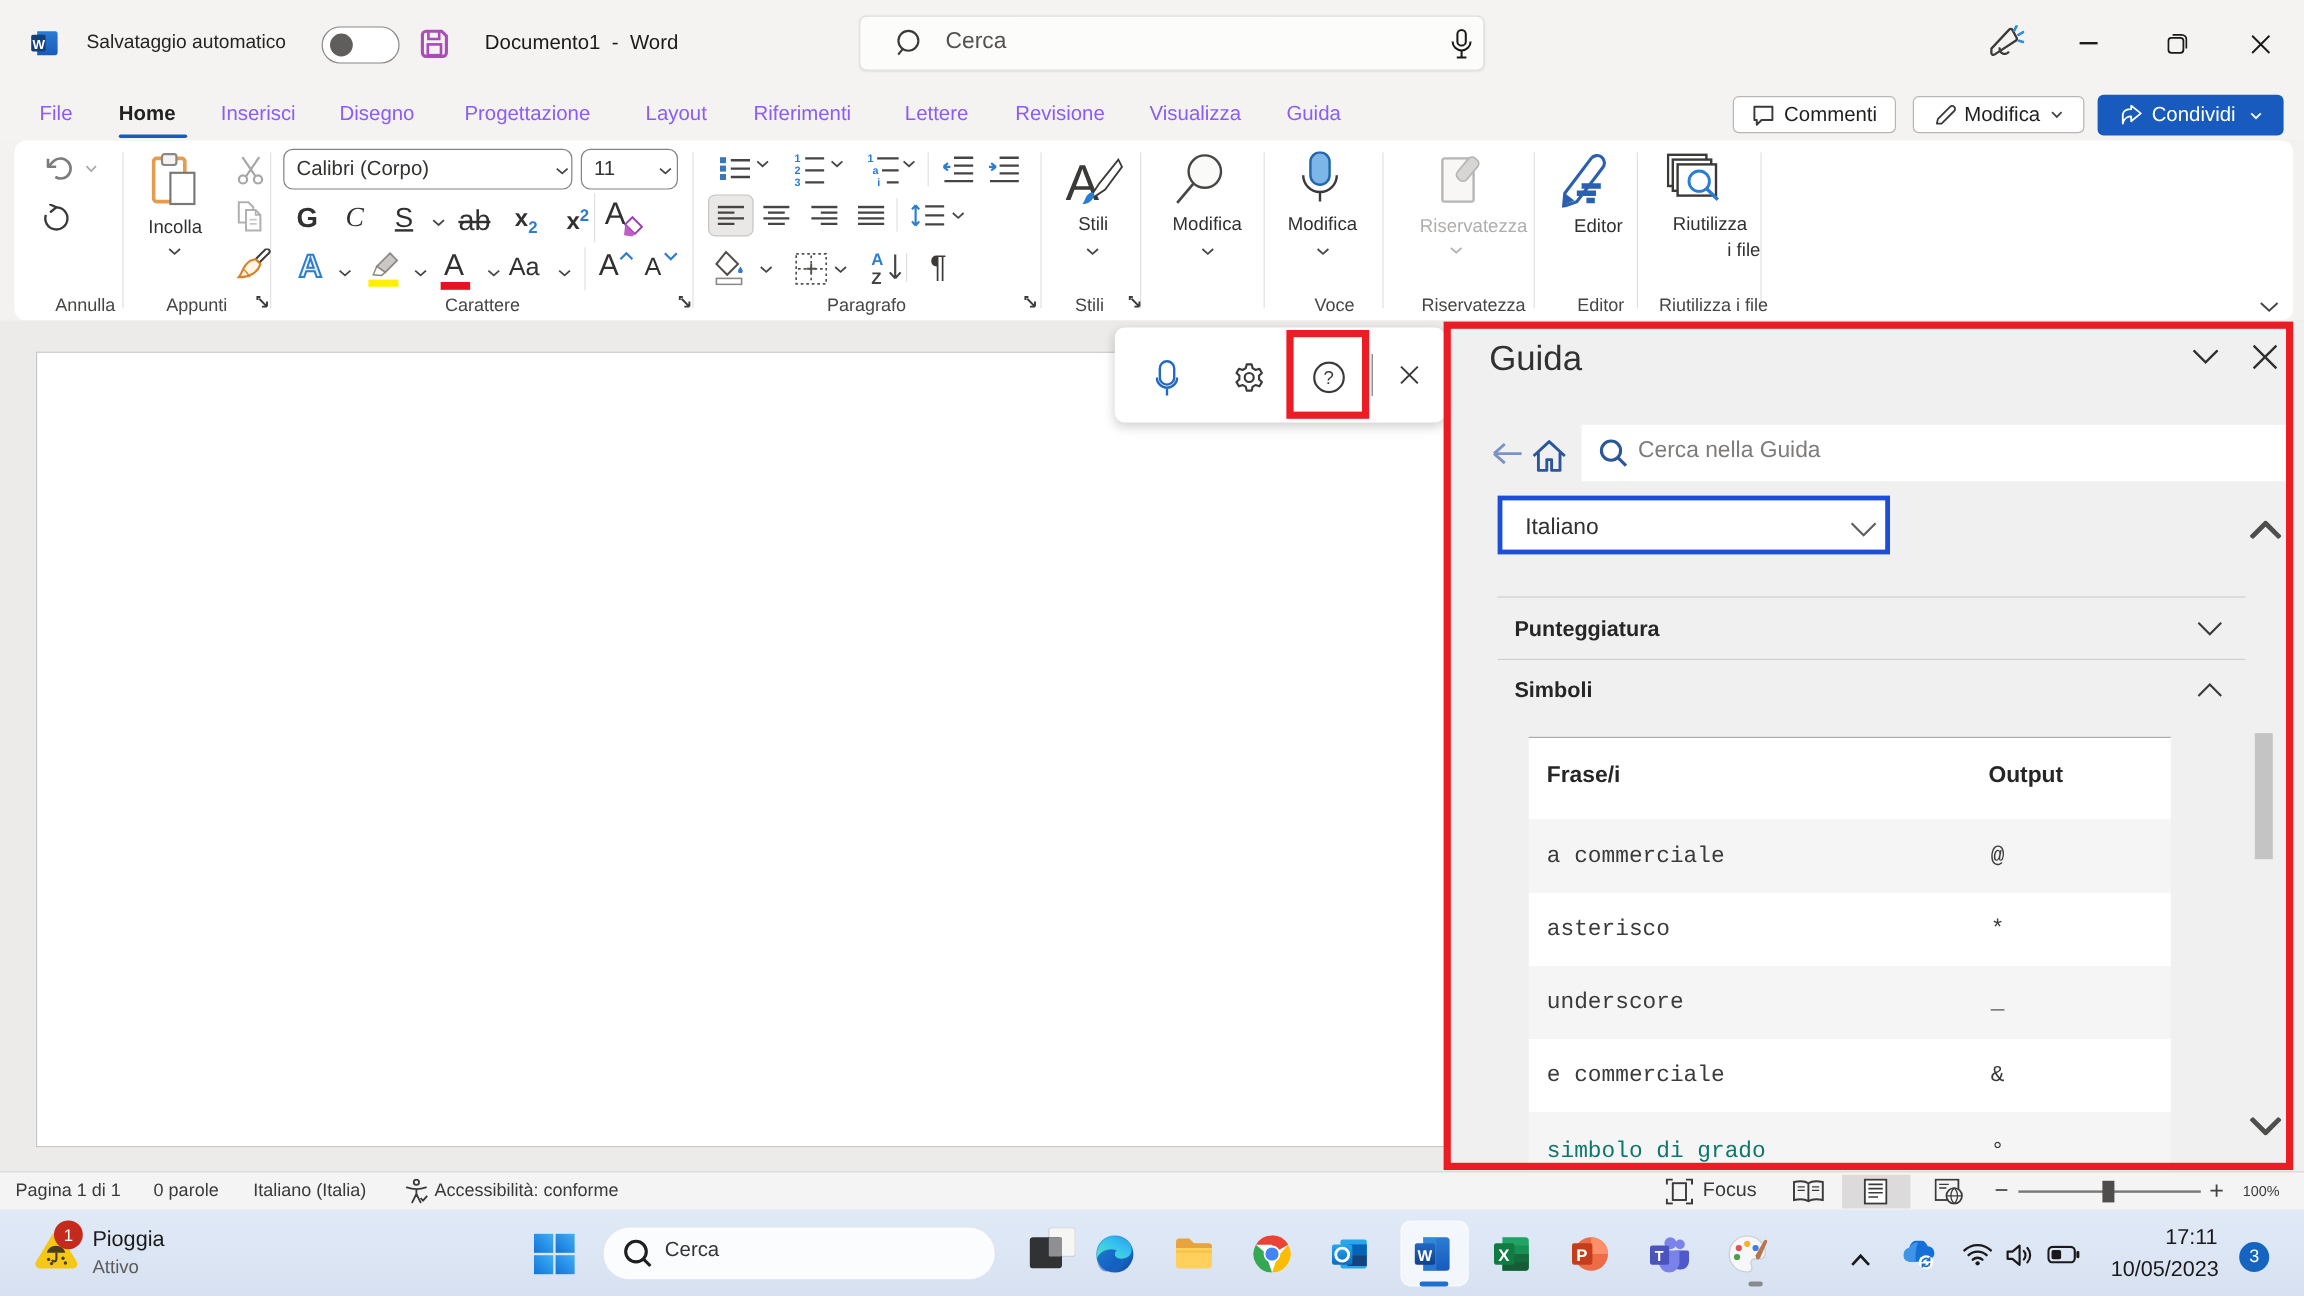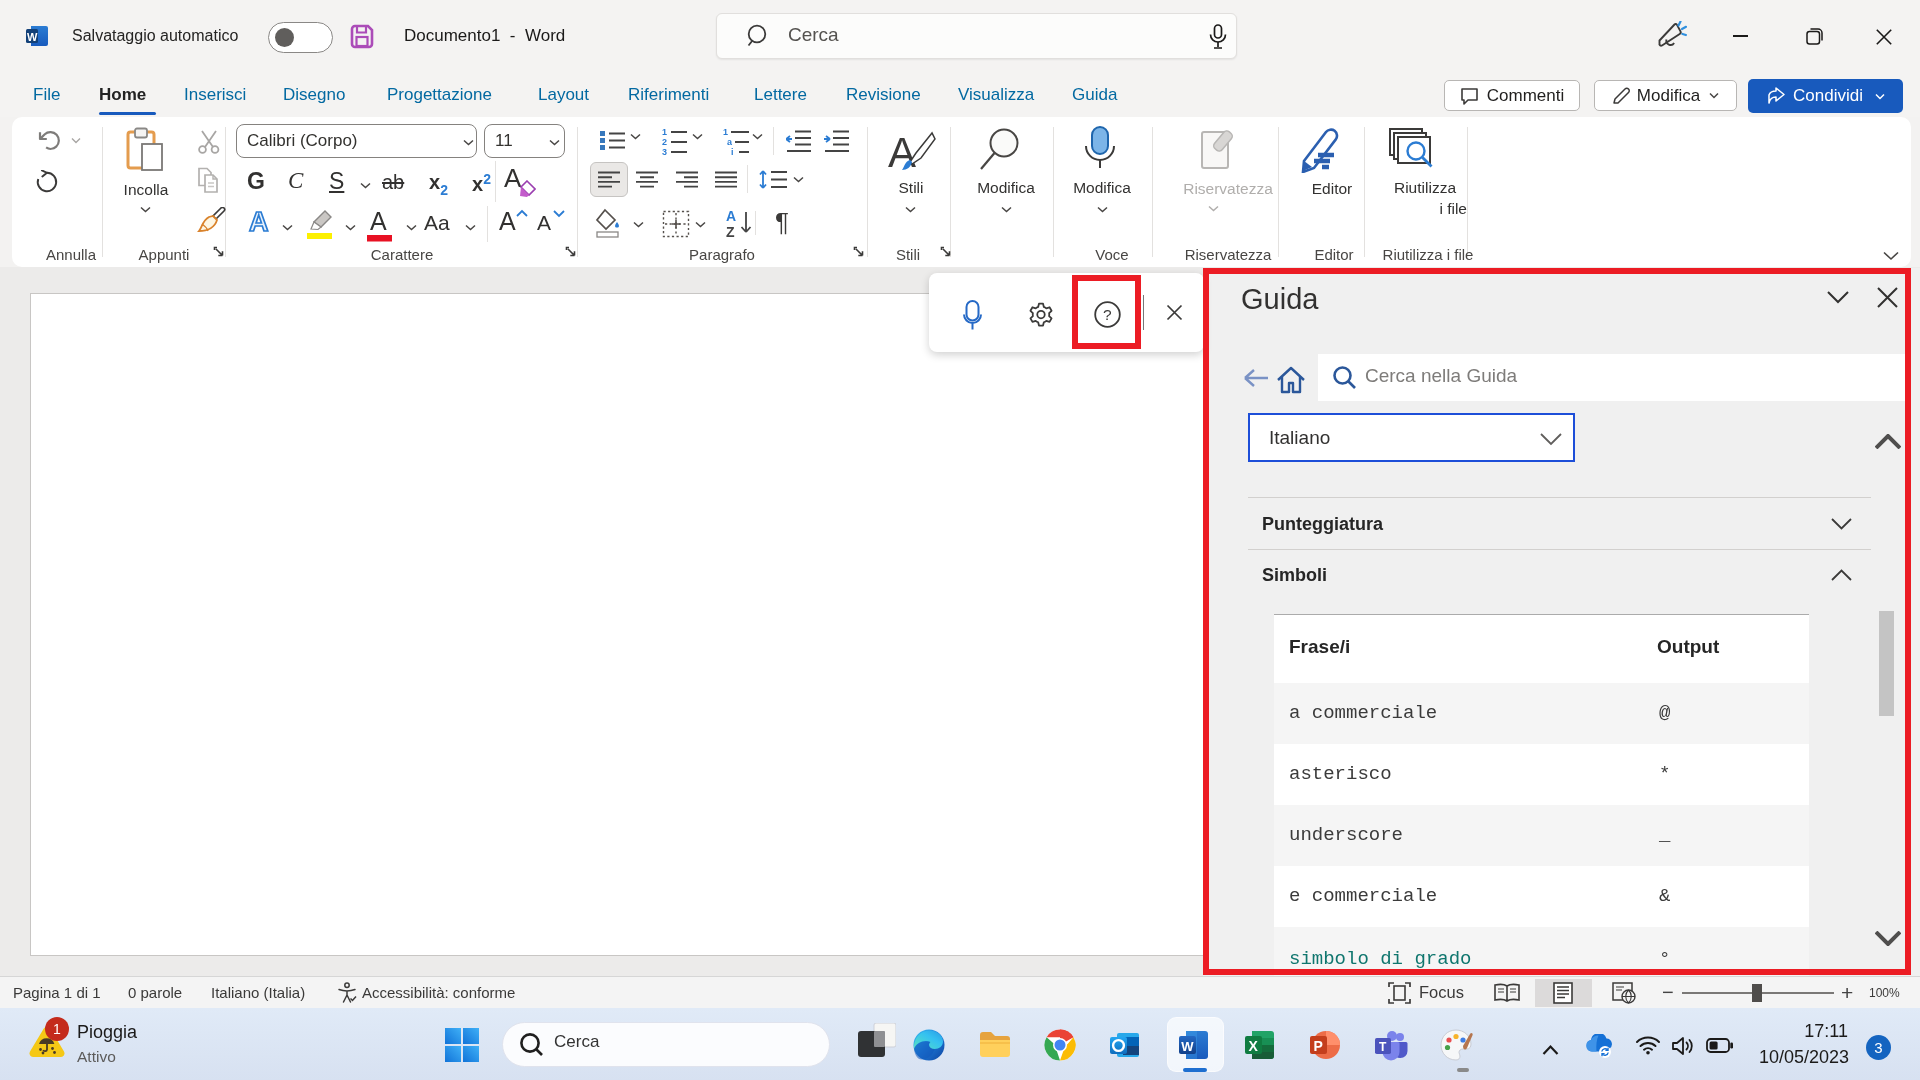--- a/index.html
+++ b/index.html
@@ -2,21 +2,21 @@
 <html><head><meta charset="utf-8"><style>
 *{margin:0;padding:0;box-sizing:border-box}
 html,body{width:1920px;height:1080px;overflow:hidden}
 body{font-family:"Liberation Sans",sans-serif;position:relative;background:#f3f2f1;-webkit-font-smoothing:antialiased}
 .abs{position:absolute}
 .ctr{display:flex;align-items:center;justify-content:center}
 svg{display:block}
 
 #titlebar{left:0;top:0;width:1920px;height:72px;background:#f4f3f2}
 #tabrow{left:0;top:72px;width:1920px;height:45px;background:#f4f3f2}
-.tab{position:absolute;top:0;height:45px;display:flex;align-items:center;font-size:17px;color:#0369a1}
+.tab{position:absolute;top:0;height:45px;display:flex;align-items:center;font-size:17px;color:#8b5cf6}
 .tab.sel{color:#222;font-weight:700}
 #ribbon{left:12px;top:117px;width:1899px;height:150px;background:#fff;border-radius:10px}
 .gsep{position:absolute;top:10px;height:130px;width:1px;background:#e3e1df}
 .glabel{position:absolute;top:128px;height:20px;font-size:15px;color:#484644;width:160px;text-align:center;line-height:20px}
 #docarea{left:0;top:267px;width:1920px;height:709px;background:#ecebea}
 #page{position:absolute;left:30px;top:26px;width:1174px;height:663px;background:#fff;border:1px solid #c8c6c4;border-right:none}
 
 #guida{left:1203px;top:268px;width:717px;height:708px;background:#f0f0f0}
 
 .redbox{position:absolute;border:6px solid #ec1c24;z-index:50}
@@ -214,21 +214,21 @@
     </div>
 
     <div class="ri" style="left:235px;top:51px;font-size:23px;font-weight:700;color:#323130">G</div>
     <div class="ri" style="left:276px;top:51px;font-size:23px;font-style:italic;color:#323130;font-family:'Liberation Serif',serif">C</div>
     <div class="ri" style="left:317px;top:51px;font-size:23px;text-decoration:underline;color:#323130">S</div>
     <div class="ri" style="left:348px;top:65px">
         <svg width="11" height="7">
           <path d="M1 1.5 l4.5 4 4.5-4" stroke="#484644" stroke-width="1.5" fill="none"></path>
         </svg>
       </div>
-    <div class="ri" style="left:370px;top:54px;font-size:20px;text-decoration:line-through;color:#323130">ab</div>
+    <div class="ri" style="left:370px;top:54px;font-size:24px;text-decoration:line-through;color:#323130">ab</div>
     <div class="ri" style="left:417px;top:54px;font-size:20px;font-weight:700;color:#323130">x<span style="font-size:14px;color:#2b7cd3;vertical-align:-6px">2</span></div>
     <div class="ri" style="left:460px;top:54px;font-size:20px;font-weight:700;color:#323130">x<span style="font-size:14px;color:#2b7cd3;vertical-align:7px">2</span></div>
     <div class="abs" style="left:483px;top:44px;width:1px;height:41px;background:#e3e1df"></div>
     <div class="ri" style="left:492px;top:46px"><span style="font-size:26px;color:#323130;font-family:'Liberation Sans'">A</span><svg class="abs" style="left:14px;top:17px" width="18" height="18">
           <path d="M9 1 l8 8 -6 6 -8-8z" fill="#fff" stroke="#9b3fb0" stroke-width="1.6"></path>
           <path d="M3 7 l8 8 -2 2 -7-1z" fill="#c35ccb"></path>
         </svg></div>
 
     <div class="ri" style="left:237px;top:90px;font-size:27px;font-weight:700;color:#eaf2fb;-webkit-text-stroke:1.7px #2b7cd3">A</div>
     <div class="ri" style="left:270px;top:107px">
@@ -528,21 +528,21 @@
     </div>
   <div class="abs" style="left:115px;top:86px;width:590px;height:47px;background:#fff">
     <div class="abs" id="gmag" style="left:14px;top:11px">
         <svg width="25" height="25">
           <circle cx="10.5" cy="10.5" r="8" fill="none" stroke="#2b579a" stroke-width="2.6"></circle>
           <path d="M16.5 16.5 l6.5 6.5" stroke="#2b579a" stroke-width="2.6"></path>
         </svg>
       </div>
     <div class="abs" style="left:47px;top:11px;font-size:19px;color:#7e7c7a">Cerca nella Guida</div>
   </div>
-  <div class="abs" style="left:45px;top:145px;width:327px;height:49px;background:#fff;border:2px solid #1d4ed8">
+  <div class="abs" style="left:45px;top:145px;width:327px;height:49px;background:#fff;border:4px solid #1d4ed8">
     <div class="abs" style="left:19px;top:12px;font-size:19px;color:#323130">Italiano</div>
     <div class="abs" id="gdchev" style="left:290px;top:18px">
         <svg width="22" height="13">
           <path d="M1 1 l10 10 10-10" stroke="#605e5c" stroke-width="1.8" fill="none"></path>
         </svg>
       </div>
   </div>
   <div class="abs" id="gup" style="left:672px;top:166px">
       <svg width="26" height="15">
         <path d="M1 14 L13 2 25 14" stroke="#4f4e4d" stroke-width="4" fill="none"></path>

